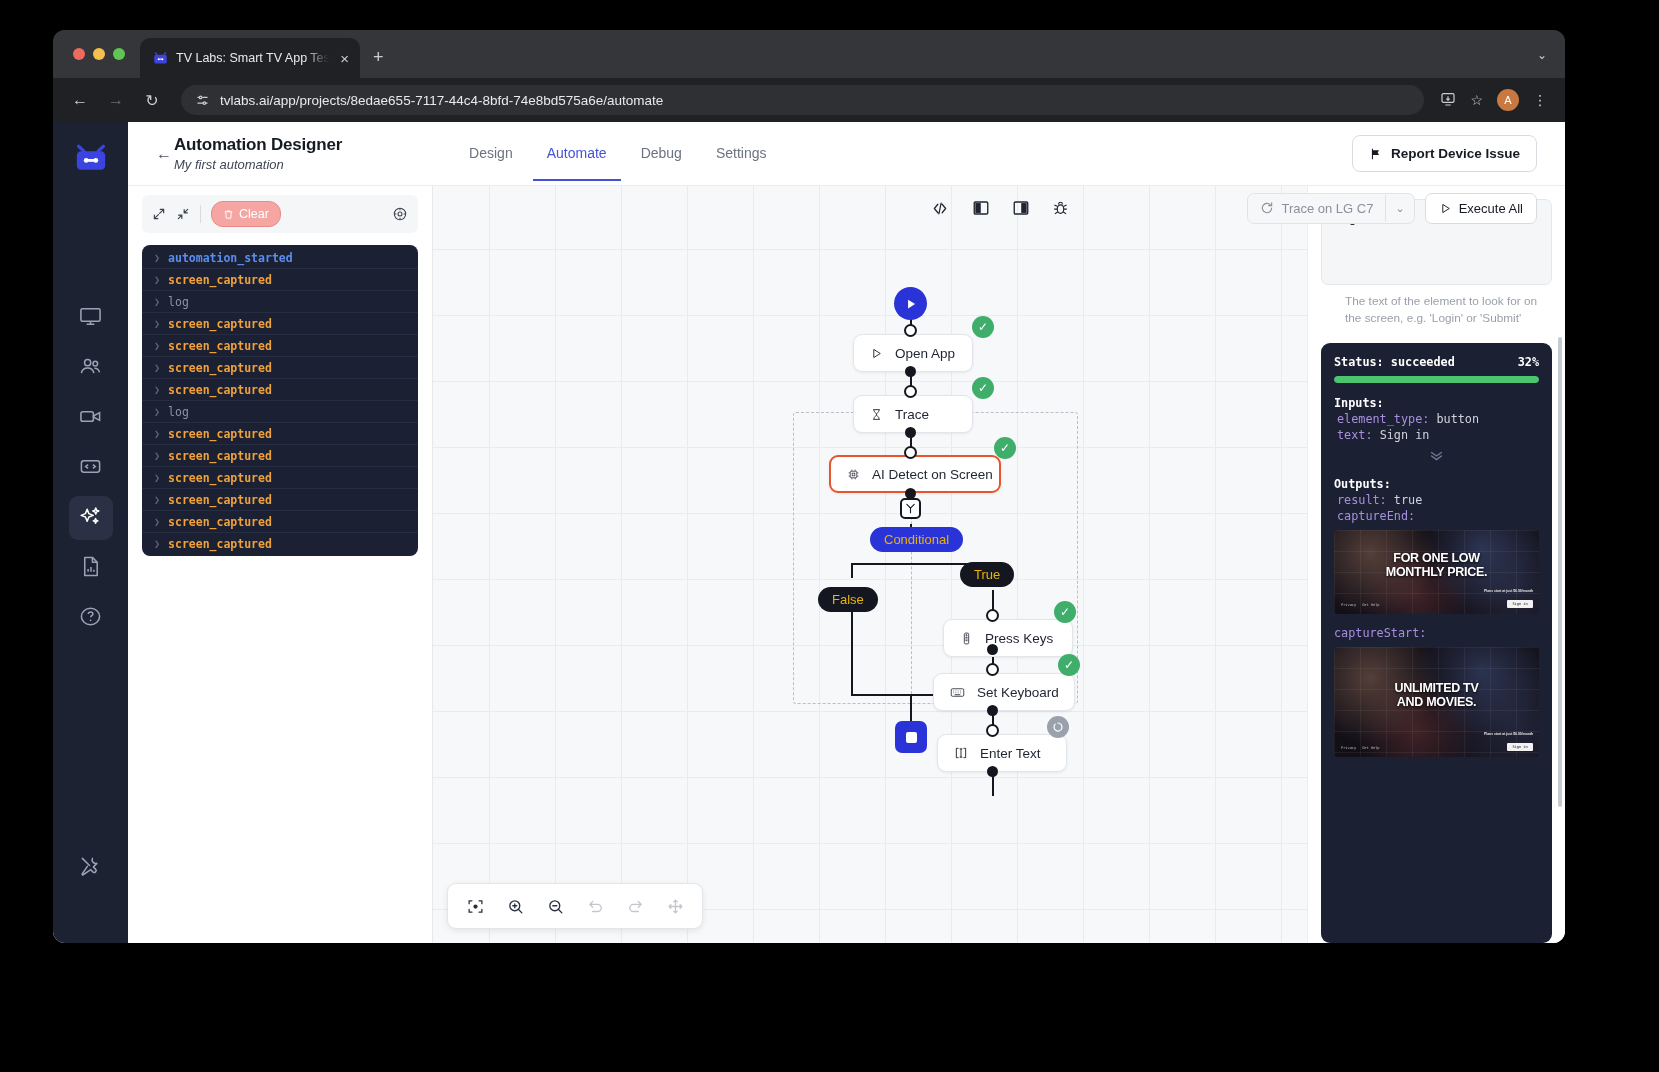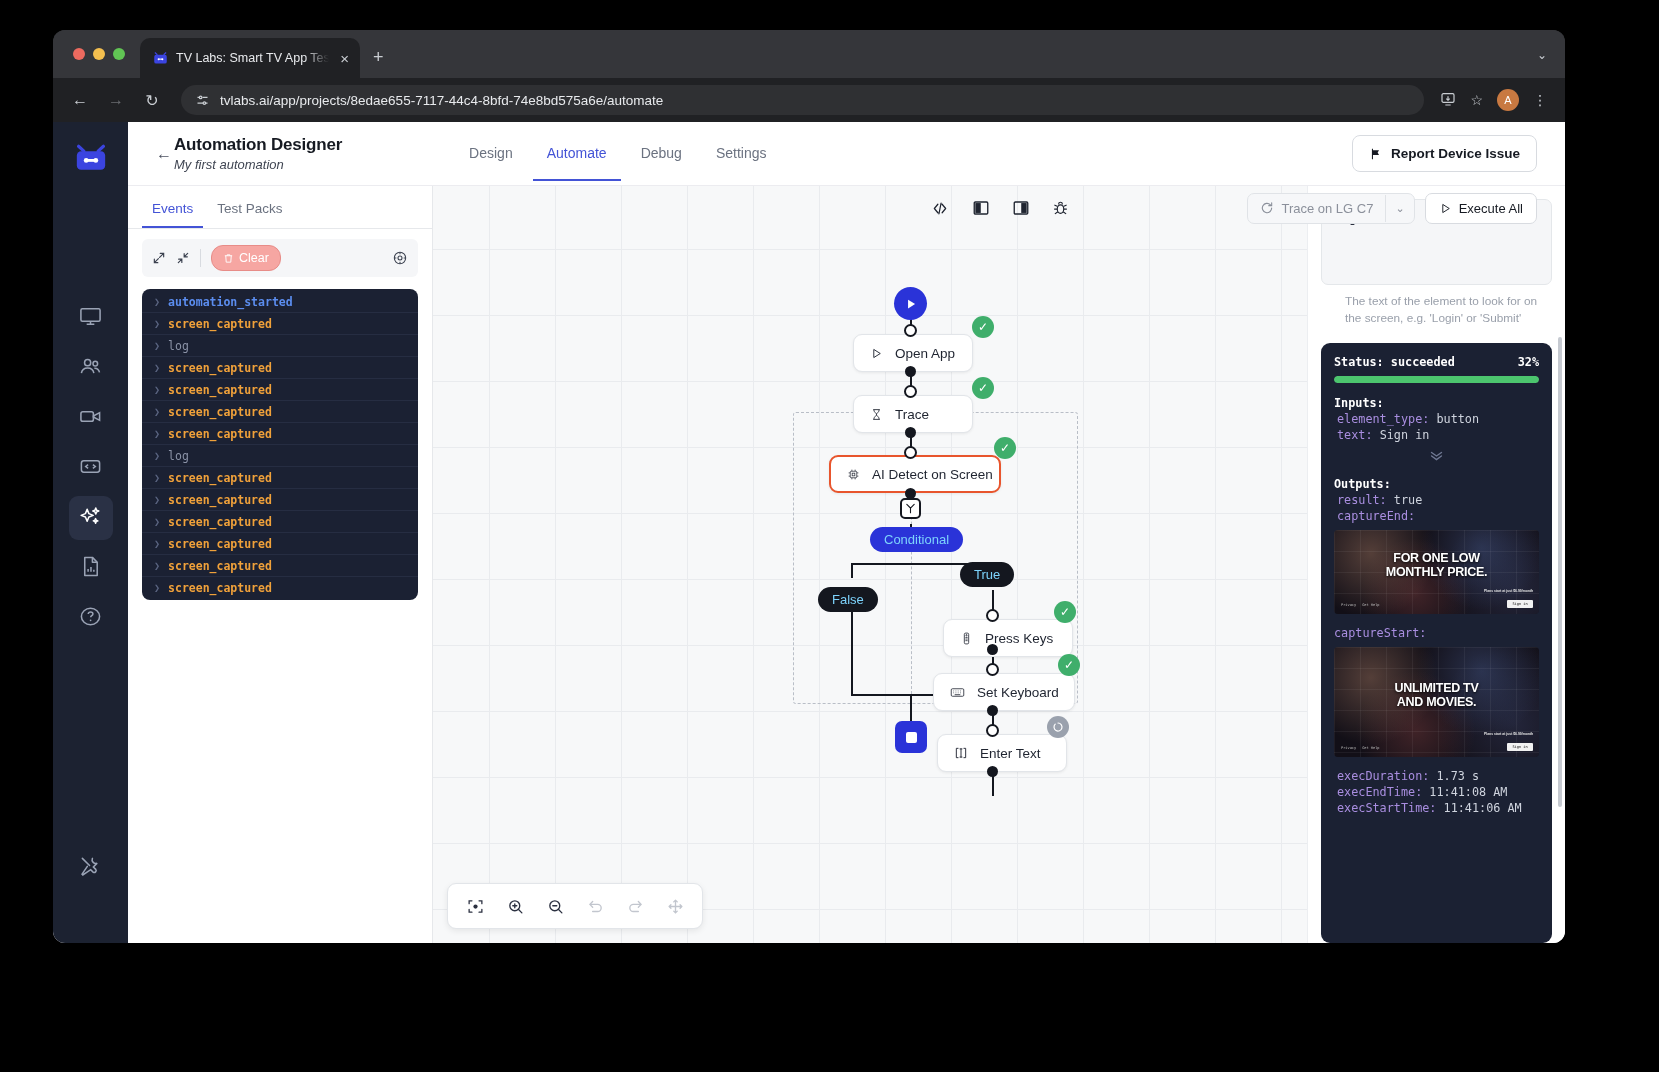--- a/index.html
+++ b/index.html
@@ -207,21 +207,21 @@
   #end-node .sq { width:11px; height:11px; background:#fff; border-radius:2px; }
 
   #branch-icon {
     position:absolute; width:21px; height:21px; border-radius:5px;
     background:#fff; border:2px solid #14171f; z-index:7;
     display:flex; align-items:center; justify-content:center; font-size:10px;
   }
   .pill {
     position:absolute; border-radius:13px; height:25px;
     display:flex; align-items:center; justify-content:center;
-    padding:0 14px; font-size:13px; color:#7dd3fc; z-index:7; cursor:pointer;
+    padding:0 14px; font-size:13px; color:#eab308; z-index:7; cursor:pointer;
     white-space:nowrap;
   }
   .pill.cond { background:#2a33d8; }
   .pill.branch { background:#14171f; }
 
   #group-dash {
     position:absolute; border:1.5px dashed #b9bec7; border-radius:3px; z-index:1;
   }
   #group-divider { position:absolute; border-left:1.5px dashed #b9bec7; z-index:1; }
 
@@ -500,24 +500,20 @@
           <svg width="23" height="23" viewBox="0 0 24 24" fill="none" stroke="currentColor" stroke-width="1.6" stroke-linecap="round">
               <path d="M3.5 3.5l7.5 7.5M14 3.5a3.8 3.8 0 0 0 5 5l-4 4 2.5 2.5a2 2 0 0 1-2.8 2.8L12.2 15.3 4 20.8 3.2 20l5.5-8.2"></path>
             </svg>
         </span>
       </div>
     </div>
 
     <div id="events-panel">
       <div style="height:63px;flex:0 0 63px;"></div>
 
-      <div id="events-tabs">
-        <div class="ev-tab active">Events</div>
-        <div class="ev-tab">Test Packs</div>
-      </div>
 
       <div id="events-toolbar">
         <span class="tb-icon">
           <svg width="14" height="14" viewBox="0 0 24 24" fill="none" stroke="currentColor" stroke-width="2" stroke-linecap="round">
               <path d="M14 4h6v6M20 4l-7 7M10 20H4v-6M4 20l7-7"></path>
             </svg>
         </span>
         <span class="tb-icon">
           <svg width="14" height="14" viewBox="0 0 24 24" fill="none" stroke="currentColor" stroke-width="2" stroke-linecap="round">
               <path d="M20 4l-6 6M14 4.5V10h5.5M4 20l6-6M10 19.5V14H4.5"></path>
@@ -820,25 +816,20 @@
             <div>AND MOVIES.</div>
           </div>
           <div class="sub">Plans start at just $6.99/month</div>
           <div class="signin">Sign in</div>
           <div class="footlinks">
             <span>Privacy</span>
             <span>Get Help</span>
           </div>
         </div>
 
-        <div class="time-list" id="timings-list">
-            <div class="kv"><span class="k">execDuration:</span> <span class="v">1.73 s</span></div>
-            <div class="kv"><span class="k">execEndTime:</span> <span class="v">11:41:08 AM</span></div>
-            <div class="kv"><span class="k">execStartTime:</span> <span class="v">11:41:06 AM</span></div>
-          </div>
       </div>
 
       <div id="inspector-scrollbar"></div>
     </div>
 
     <div id="app-header">
       <span id="back-arrow">←</span>
       <div id="title-block">
         <div id="page-title">Automation Designer</div>
         <div id="page-subtitle">My first automation</div>

